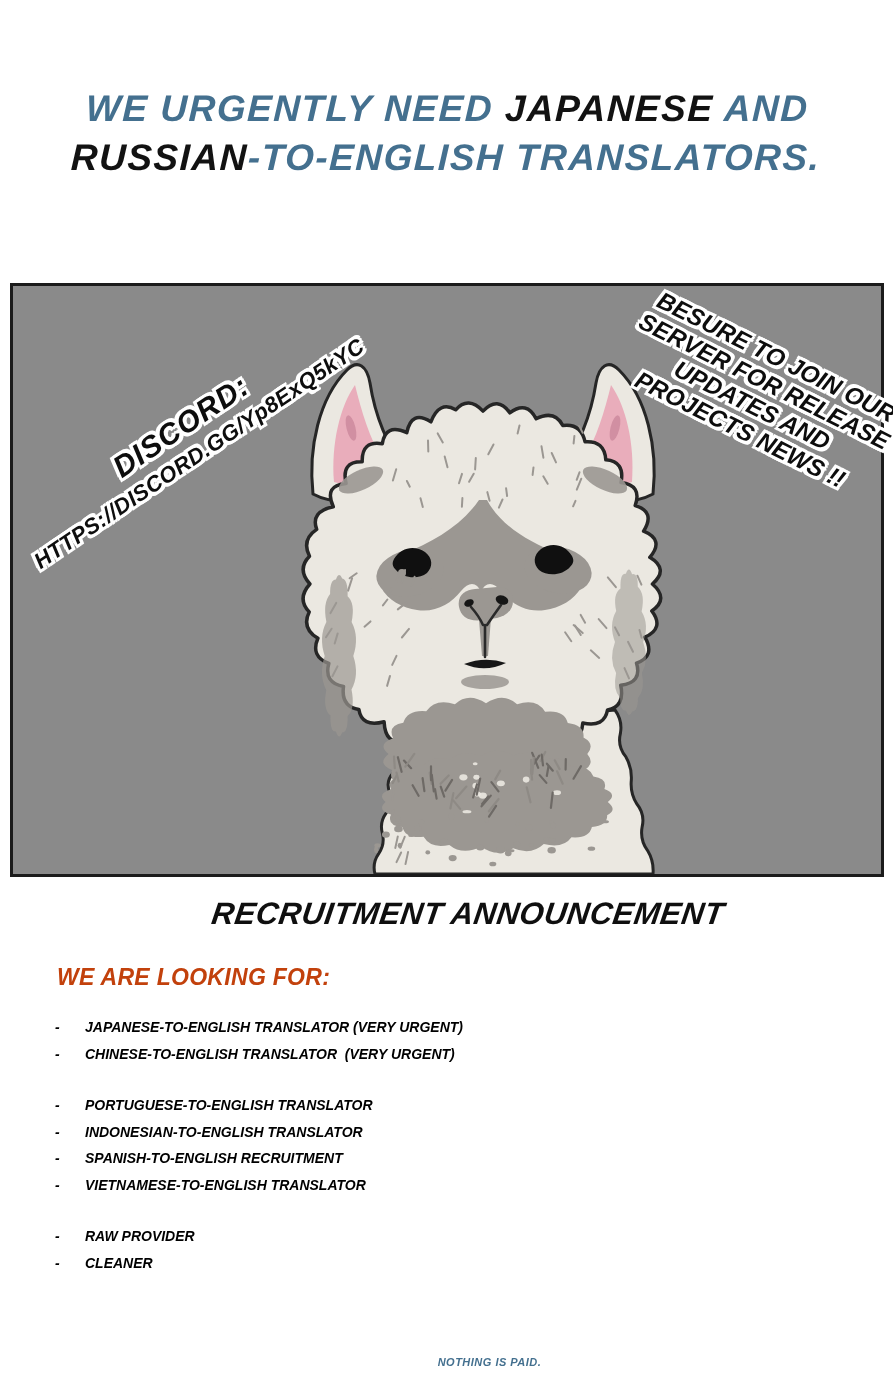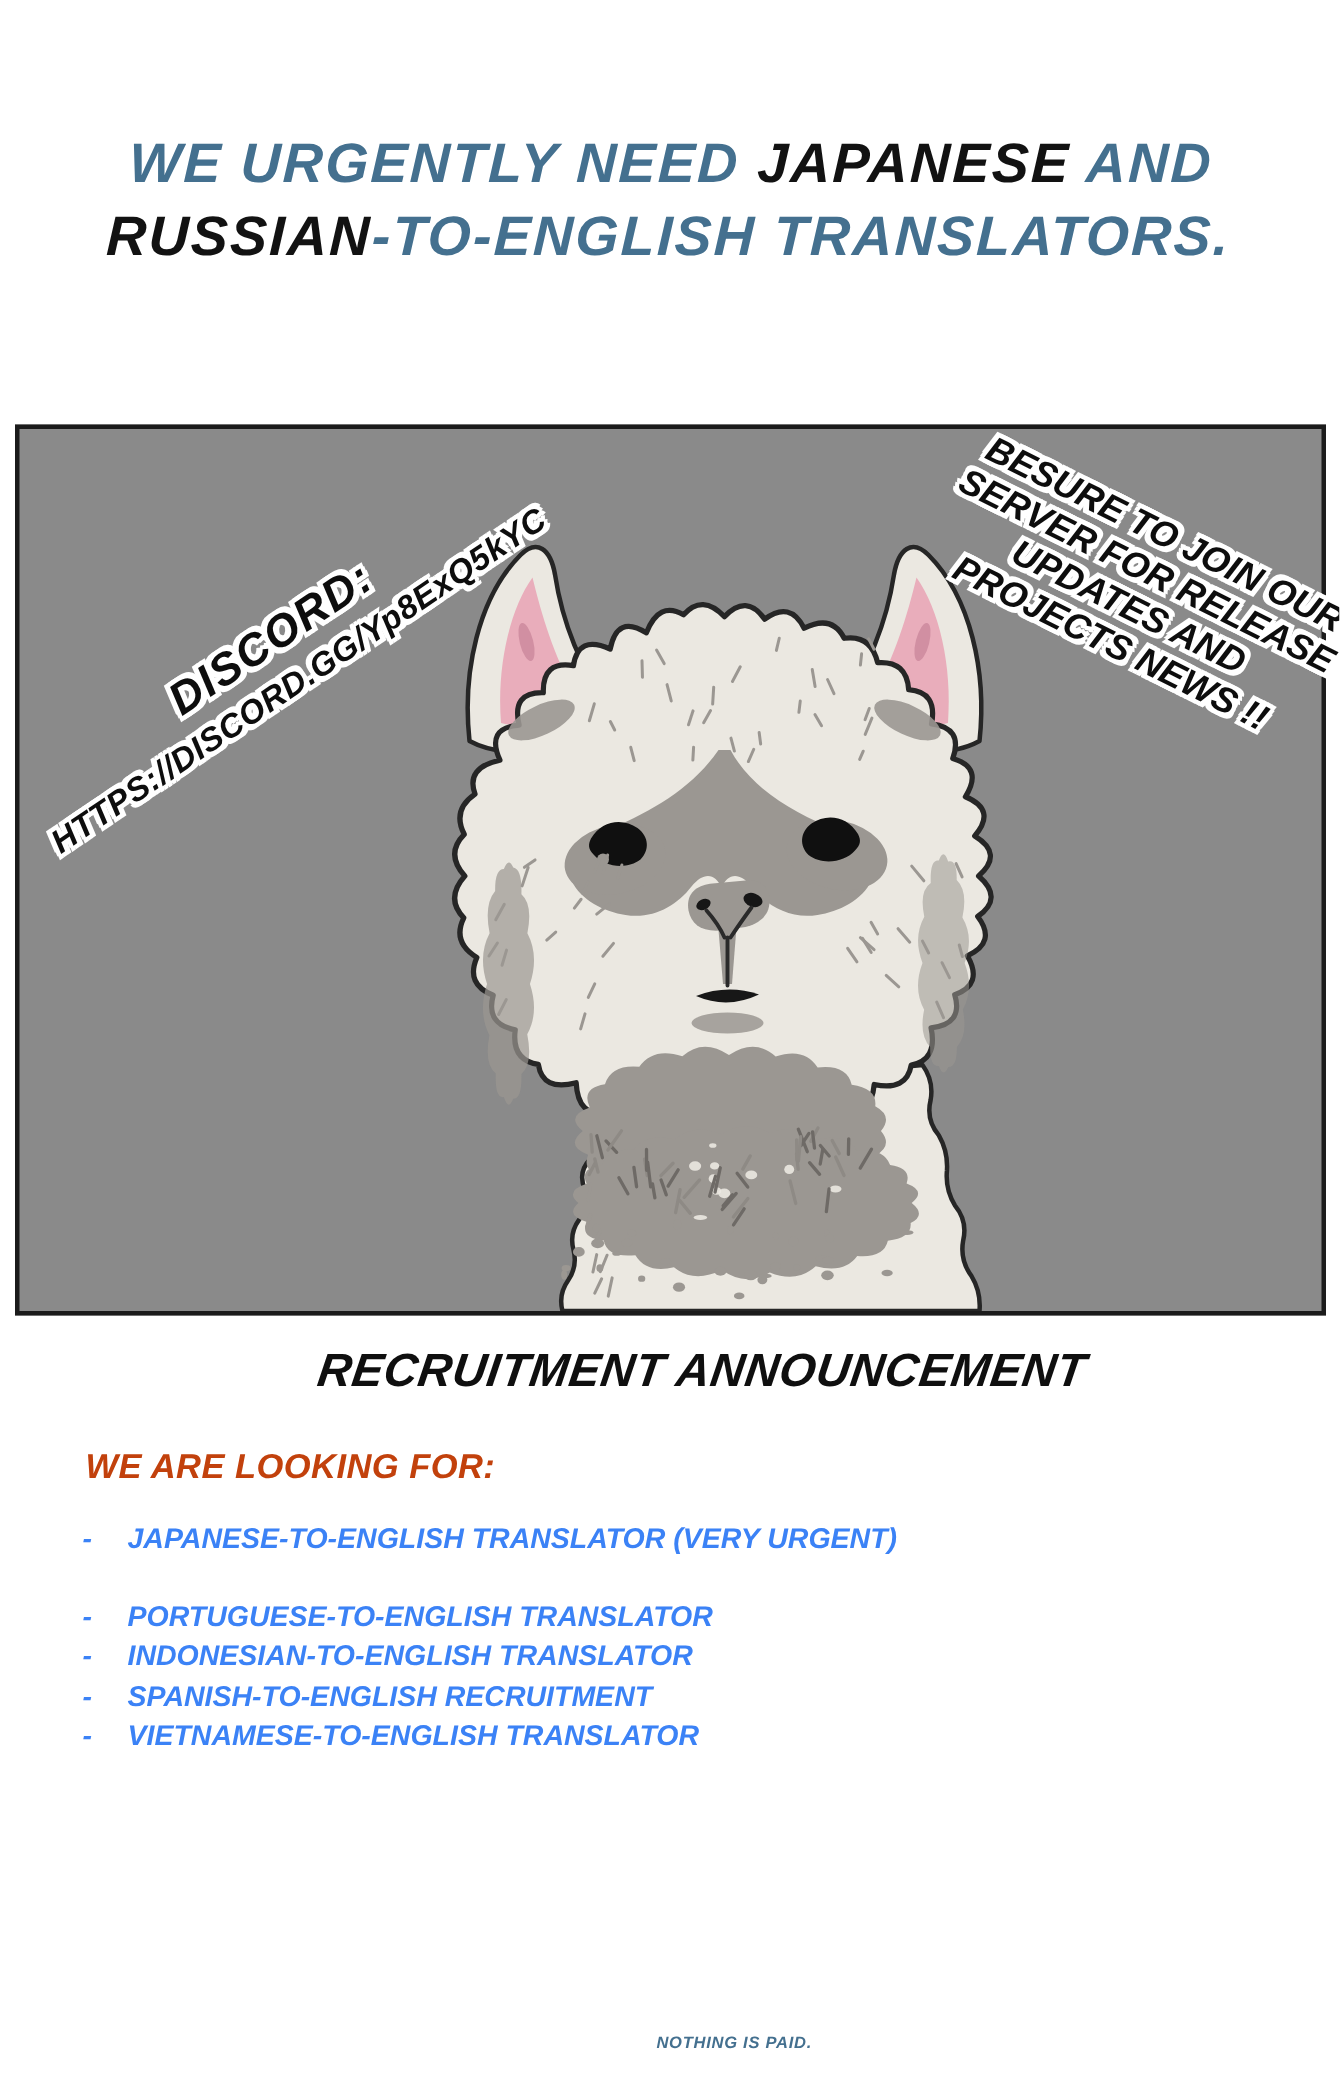--- a/index.html
+++ b/index.html
@@ -24,22 +24,22 @@
   .discord-label{font-size:30px;letter-spacing:1px;}
   .discord-url{font-size:22px;margin-top:3px;letter-spacing:.5px;}
   .join-block{position:absolute;left:585px;top:54px;width:320px;text-align:center;
     transform:rotate(26.5deg);font-size:24px;line-height:1.12;}
   
   .recruit-title{position:absolute;top:896px;left:50%;width:600px;margin-left:-300px;
     text-align:center;transform:translateX(21px) skewX(-8deg);
     font-size:31px;font-weight:bold;font-style:italic;color:#0f0f0f;letter-spacing:.5px;}
   .looking{position:absolute;left:57px;top:964px;font-size:23px;font-weight:bold;
     font-style:italic;color:#c2410c;letter-spacing:.3px;}
-  .groups{position:absolute;left:55px;top:1014px;font-size:19px;font-weight:bold;
-    font-style:italic;color:#3b82f6;}
+  .groups{position:absolute;left:55px;top:1014px;font-size:14px;font-weight:bold;
+    font-style:italic;color:#000000;}
   .group{margin-bottom:25px;}
   .item{line-height:26.5px;white-space:pre;}
   .dash{display:inline-block;width:30px;}
   .footer-note{position:absolute;top:1356px;left:50%;transform:translateX(calc(-50% + 43px));
     font-size:11px;font-weight:bold;font-style:italic;color:var(--accent);letter-spacing:.5px;}
 </style>
 </head>
 <body>
 
 <div class="stage" style="--accent: #44708f; --ink: #121212; --panel-gray: #8a8a8a; --panel-border: #1b1b1b;">
@@ -233,23 +233,28 @@
         <div>UPDATES AND</div>
         <div>PROJECTS NEWS !!</div>
       </div>
   </div>
 
   <div class="recruit-title">RECRUITMENT ANNOUNCEMENT</div>
   <div class="looking">WE ARE LOOKING FOR:</div>
   <div class="groups" id="groups">
       <div class="group">
         <div class="item"><span class="dash">-</span><span>JAPANESE-TO-ENGLISH TRANSLATOR (VERY URGENT)</span></div>
+        <div class="item"><span class="dash">-</span><span>CHINESE-TO-ENGLISH TRANSLATOR  (VERY URGENT)</span></div>
       </div>
       <div class="group">
         <div class="item"><span class="dash">-</span><span>PORTUGUESE-TO-ENGLISH TRANSLATOR</span></div>
         <div class="item"><span class="dash">-</span><span>INDONESIAN-TO-ENGLISH TRANSLATOR</span></div>
         <div class="item"><span class="dash">-</span><span>SPANISH-TO-ENGLISH RECRUITMENT</span></div>
         <div class="item"><span class="dash">-</span><span>VIETNAMESE-TO-ENGLISH TRANSLATOR</span></div>
       </div>
+      <div class="group">
+        <div class="item"><span class="dash">-</span><span>RAW PROVIDER</span></div>
+        <div class="item"><span class="dash">-</span><span>CLEANER</span></div>
+      </div>
     </div>
 
   <div class="footer-note">NOTHING IS PAID.</div>
 </div>
 
 </body></html>

